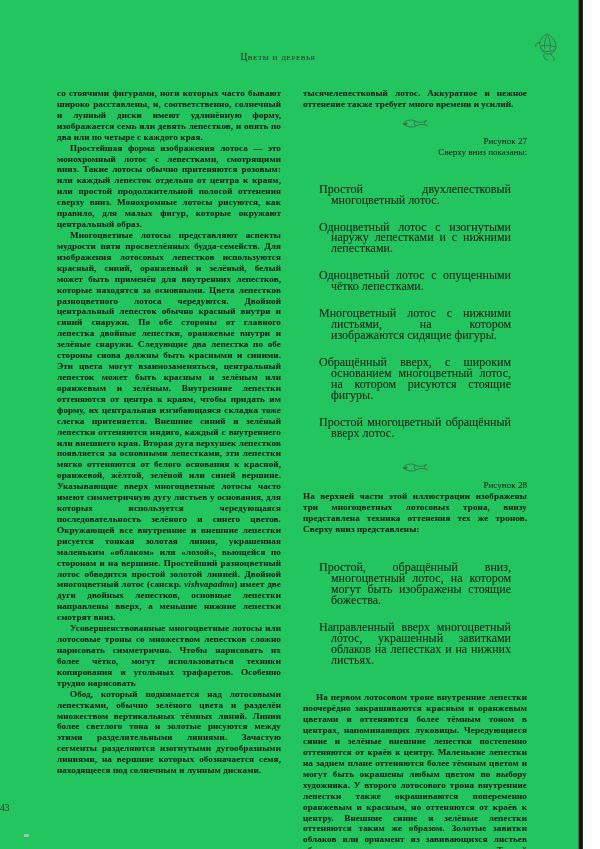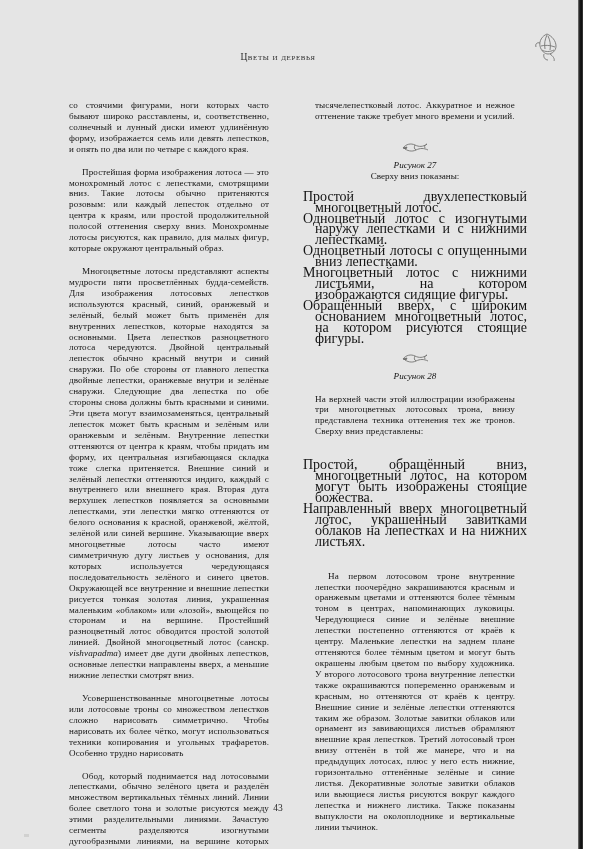--- a/index.html
+++ b/index.html
@@ -10,21 +10,21 @@
   }
   body {
     font-family: "Liberation Serif", "DejaVu Serif", serif;
     color: #1a1a1a;
   }
 
   .page {
     position: relative;
     width: 600px;
     height: 849px;
-    background: #e5e5e5;
+    background: #22c55e;
     overflow: hidden;
     box-sizing: border-box;
   }
 
   
   .binding-edge {
     position: absolute;
     top: 0;
     right: 17px;
     width: 5px;
@@ -75,51 +75,51 @@
   }
   .col {
     position: absolute;
     top: 0;
     width: 224px;
   }
   .col-left  { left: 0; }
   .col-right { left: 246px; }
 
   p {
-    margin: 12px;
+    margin: 0;
     font-size: 9.1px;
     line-height: 10.92px;
     text-align: justify;
     text-justify: inter-word;
     hyphens: manual;
     color: #141414;
     letter-spacing: 0.01em;
+    font-weight: bold;
   }
   p.indent { text-indent: 13px; }
   p.flush  { text-indent: 0; }
 
   .caption-title {
-    font-style: italic;
     font-size: 9.1px;
     line-height: 10.92px;
     margin: 0;
-    text-align: center;
+    text-align: right;
     color: #141414;
   }
   .caption-line {
     font-size: 9.1px;
     line-height: 10.92px;
     margin: 0;
-    text-align: center;
+    text-align: right;
     color: #141414;
   }
   .caption-item {
-    font-size: 14px;
-    line-height: 10.92px;
-    margin: 0;
+    font-size: 12px;
+    line-height: 10.92px;
+    margin: 16px;
     text-align: justify;
     padding-left: 12px;
     text-indent: -12px;
     color: #141414;
   }
 
   .spacer-sm { height: 10px; }
   .spacer-md { height: 11px; }
 
   .sanskrit { font-style: italic; }
@@ -136,21 +136,20 @@
     height: 14px;
     opacity: 0.78;
   }
 
   
   .folio {
     position: absolute;
     bottom: 36px;
     left: 0;
     width: 556px;
-    text-align: center;
     font-size: 9.5px;
     color: #2a2a2a;
   }
 
   .speck {
     position: absolute;
     left: 24px;
     bottom: 12px;
     width: 5px;
     height: 3px;
@@ -200,23 +199,24 @@
           <path d="M27 4 C25 5 24 6 25 8"></path>
           <path d="M3 8 L7 7 L6 9 Z" fill="#4a4a48"></path>
         </svg>
       </div>
 
       <div class="caption-title">Рисунок 27</div>
       <div class="caption-line">Сверху вниз показаны:</div>
       <div class="spacer-sm"></div>
       <div class="caption-item">Простой двухлепестковый многоцветный лотос.</div>
       <div class="caption-item">Одноцветный лотос с изогнутыми наружу лепестками и с нижними лепестками.</div>
-      <div class="caption-item">Одноцветный лотосы с опущенными вниз лепестками.</div>
+      <div class="caption-item">Одноцветный лотос с опущенными чётко лепестками.</div>
       <div class="caption-item">Многоцветный лотос с нижними листьями, на котором изображаются сидящие фигуры.</div>
       <div class="caption-item">Обращённый вверх, с широким основанием многоцветный лотос, на котором рисуются стоящие фигуры.</div>
+      <div class="caption-item">Простой многоцветный обращённый вверх лотос.</div>
 
       <div class="divider">
         <svg viewBox="0 0 30 14" xmlns="http://www.w3.org/2000/svg" fill="none" stroke="#4a4a48" stroke-width="0.85">
           <path d="M3 8 C6 4 11 3 15 5 C19 7 23 7 27 4"></path>
           <path d="M4 8 C7 11 12 12 16 10 C20 8 24 8 28 10"></path>
           <path d="M15 5 C14 7 14 9 16 10"></path>
           <path d="M27 4 C25 5 24 6 25 8"></path>
           <path d="M3 8 L7 7 L6 9 Z" fill="#4a4a48"></path>
         </svg>
       </div>

